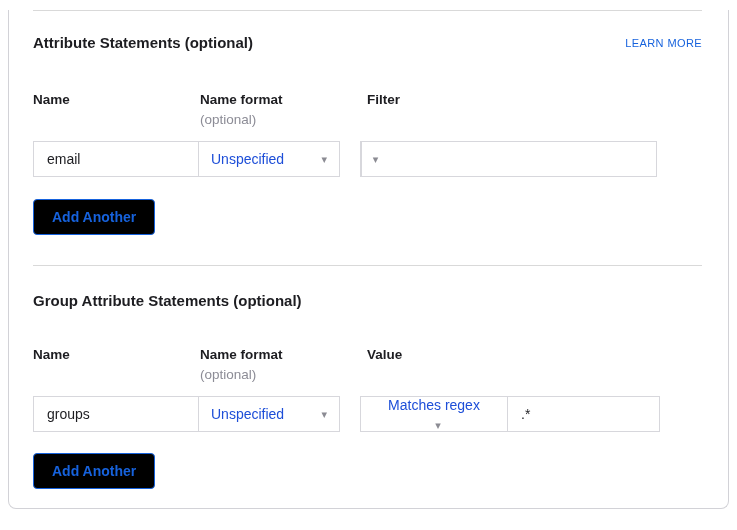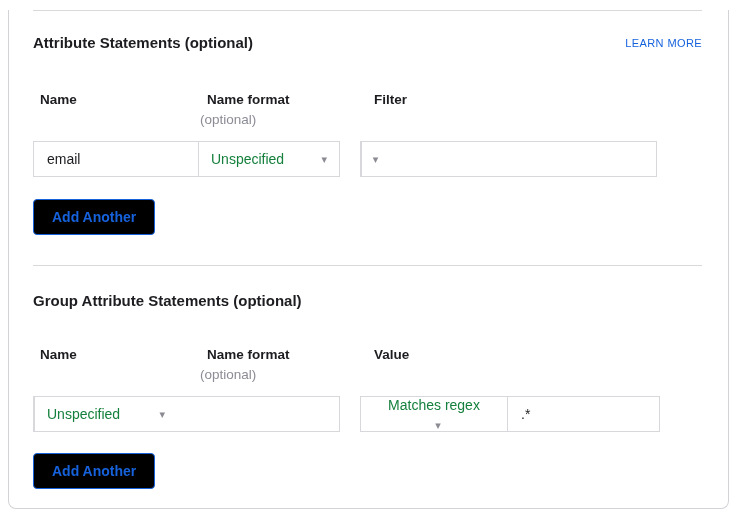--- a/index.html
+++ b/index.html
@@ -57,21 +57,20 @@
   .ch-2 { margin-top: 36px; }
   .col {
     width: 167px;
   }
   .col:last-child { width: auto; }
   .col-label {
     font-size: 13.5px;
     font-weight: 700;
     line-height: 16px;
     color: #1d1d21;
-    margin-left: 7px;
   }
   .col-sub {
     margin-top: 4px;
     font-size: 13.5px;
     font-weight: 400;
     line-height: 16px;
     color: #8c8c96;
     min-height: 16px;
   }
   .inputs-row {
@@ -109,21 +108,21 @@
     justify-content: space-between;
     border-left: 1px solid #d7d7dc;
     padding: 0 12px;
     cursor: pointer;
     background: #ffffff;
   }
   .sel-format { width: 143px; }
   .sel-filter { width: 147px; }
   .select-label {
     font-size: 14px;
-    color: #15803d;
+    color: #1d4ed8;
     white-space: nowrap;
   }
   .caret {
     font-size: 11px;
     color: #8b8b93;
     line-height: 1;
     margin-left: 8px;
     flex: none;
   }
   .arrow-btn {
@@ -215,20 +214,21 @@
       <div class="col-sub">(optional)</div>
     </div>
     <div class="col">
       <div class="col-label">Value</div>
       <div class="col-sub"></div>
     </div>
   </div>
 
   <div class="inputs-row">
     <div class="input-group group-a">
+      <input class="text-input ti-name" type="text" value="groups" style="">
       <div class="select sel-format">
         <span class="select-label">Unspecified</span>
         <span class="caret">▾</span>
       </div>
     </div>
     <div class="input-group group-filter">
       <div class="select sel-filter" style="border-left:none;flex-direction:column;">
         <span class="select-label">Matches regex</span>
         <span class="caret">▾</span>
       </div>

